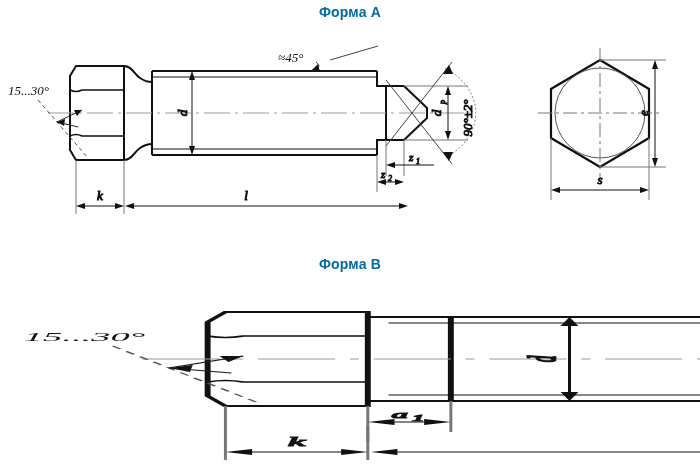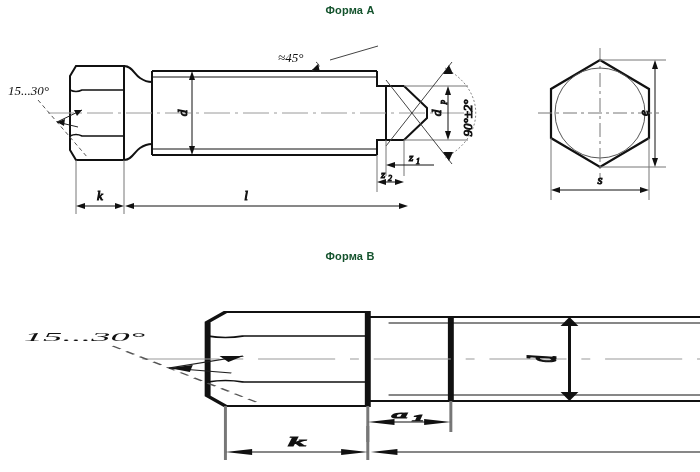--- a/index.html
+++ b/index.html
@@ -10,26 +10,26 @@
     overflow:hidden;
     position:relative;
   }
   #sheet{position:relative;width:700px;height:472px;}
   .form-title{
     position:absolute;
     width:100%;
     text-align:center;
     font-family:"Liberation Sans", sans-serif;
     font-weight:bold;
-    font-size:11px;
-    color:#14532d;
+    font-size:14px;
+    color:#0369a1;
     letter-spacing:.2px;
   }
   #title-a{top:4px;}
-  #title-b{top:250px;}
+  #title-b{top:256px;}
   svg{position:absolute;left:0;top:0;}
   .lbl{
     font-family:"Liberation Serif", serif;
     font-style:italic;
     font-size:13px;
     fill:#111111;
   }
   .lbl-sm{font-size:11px;}
   .sub{font-size:8px;}
 </style>

